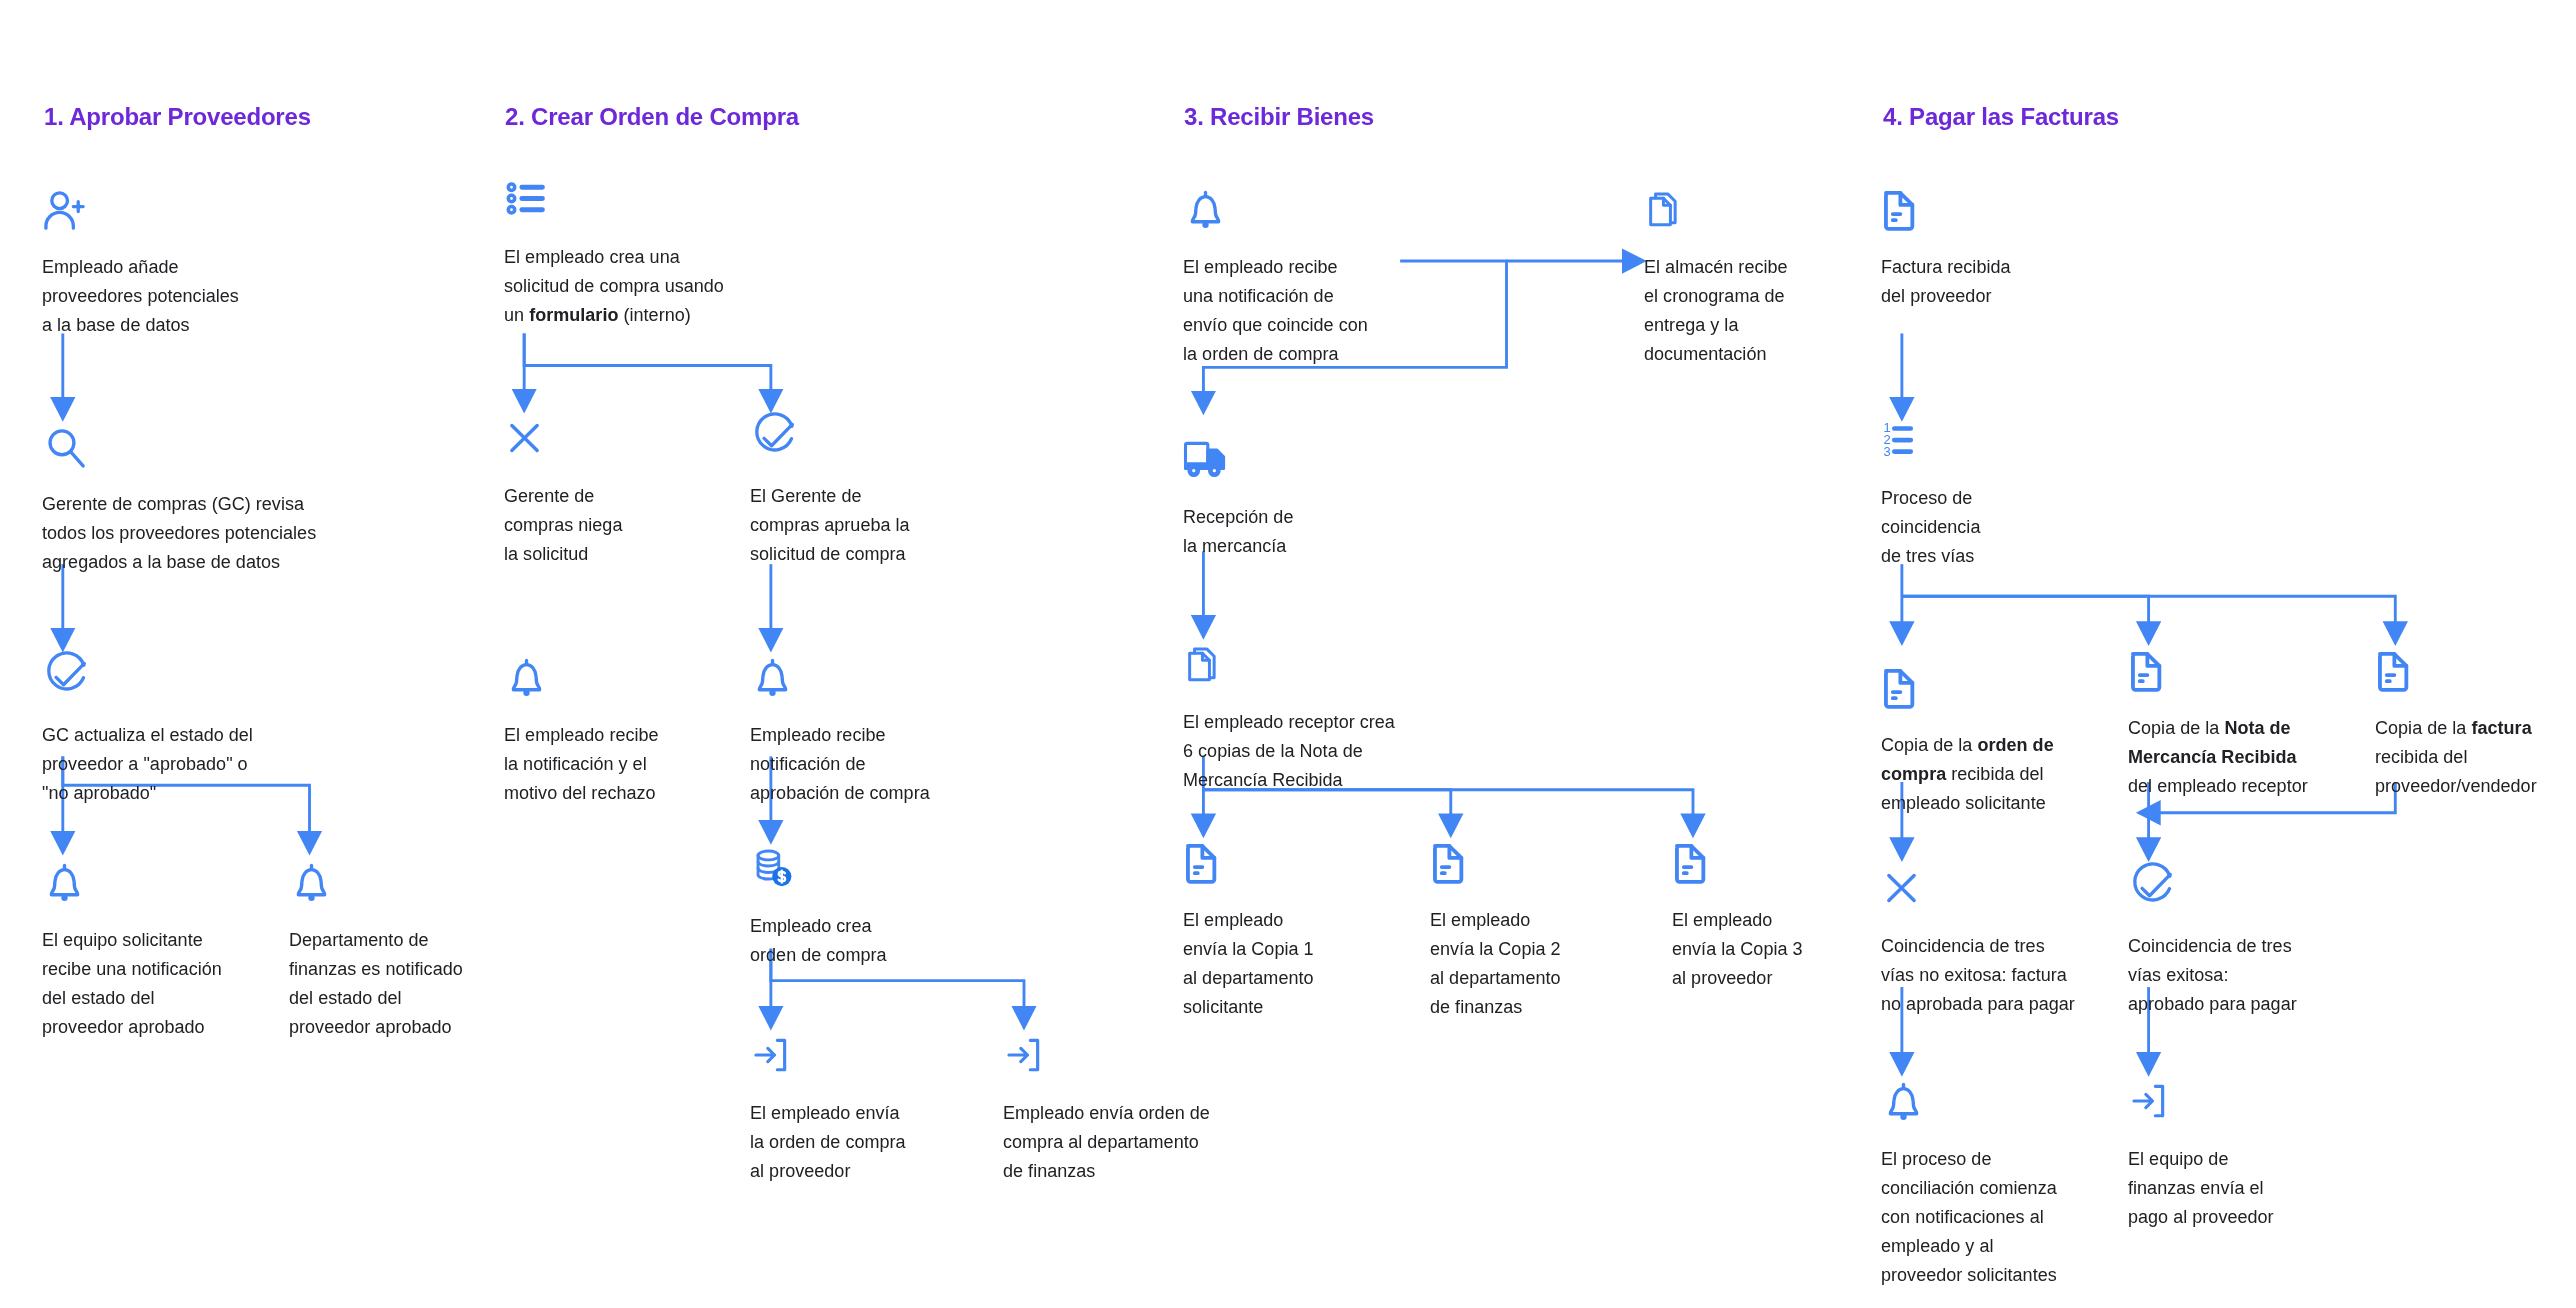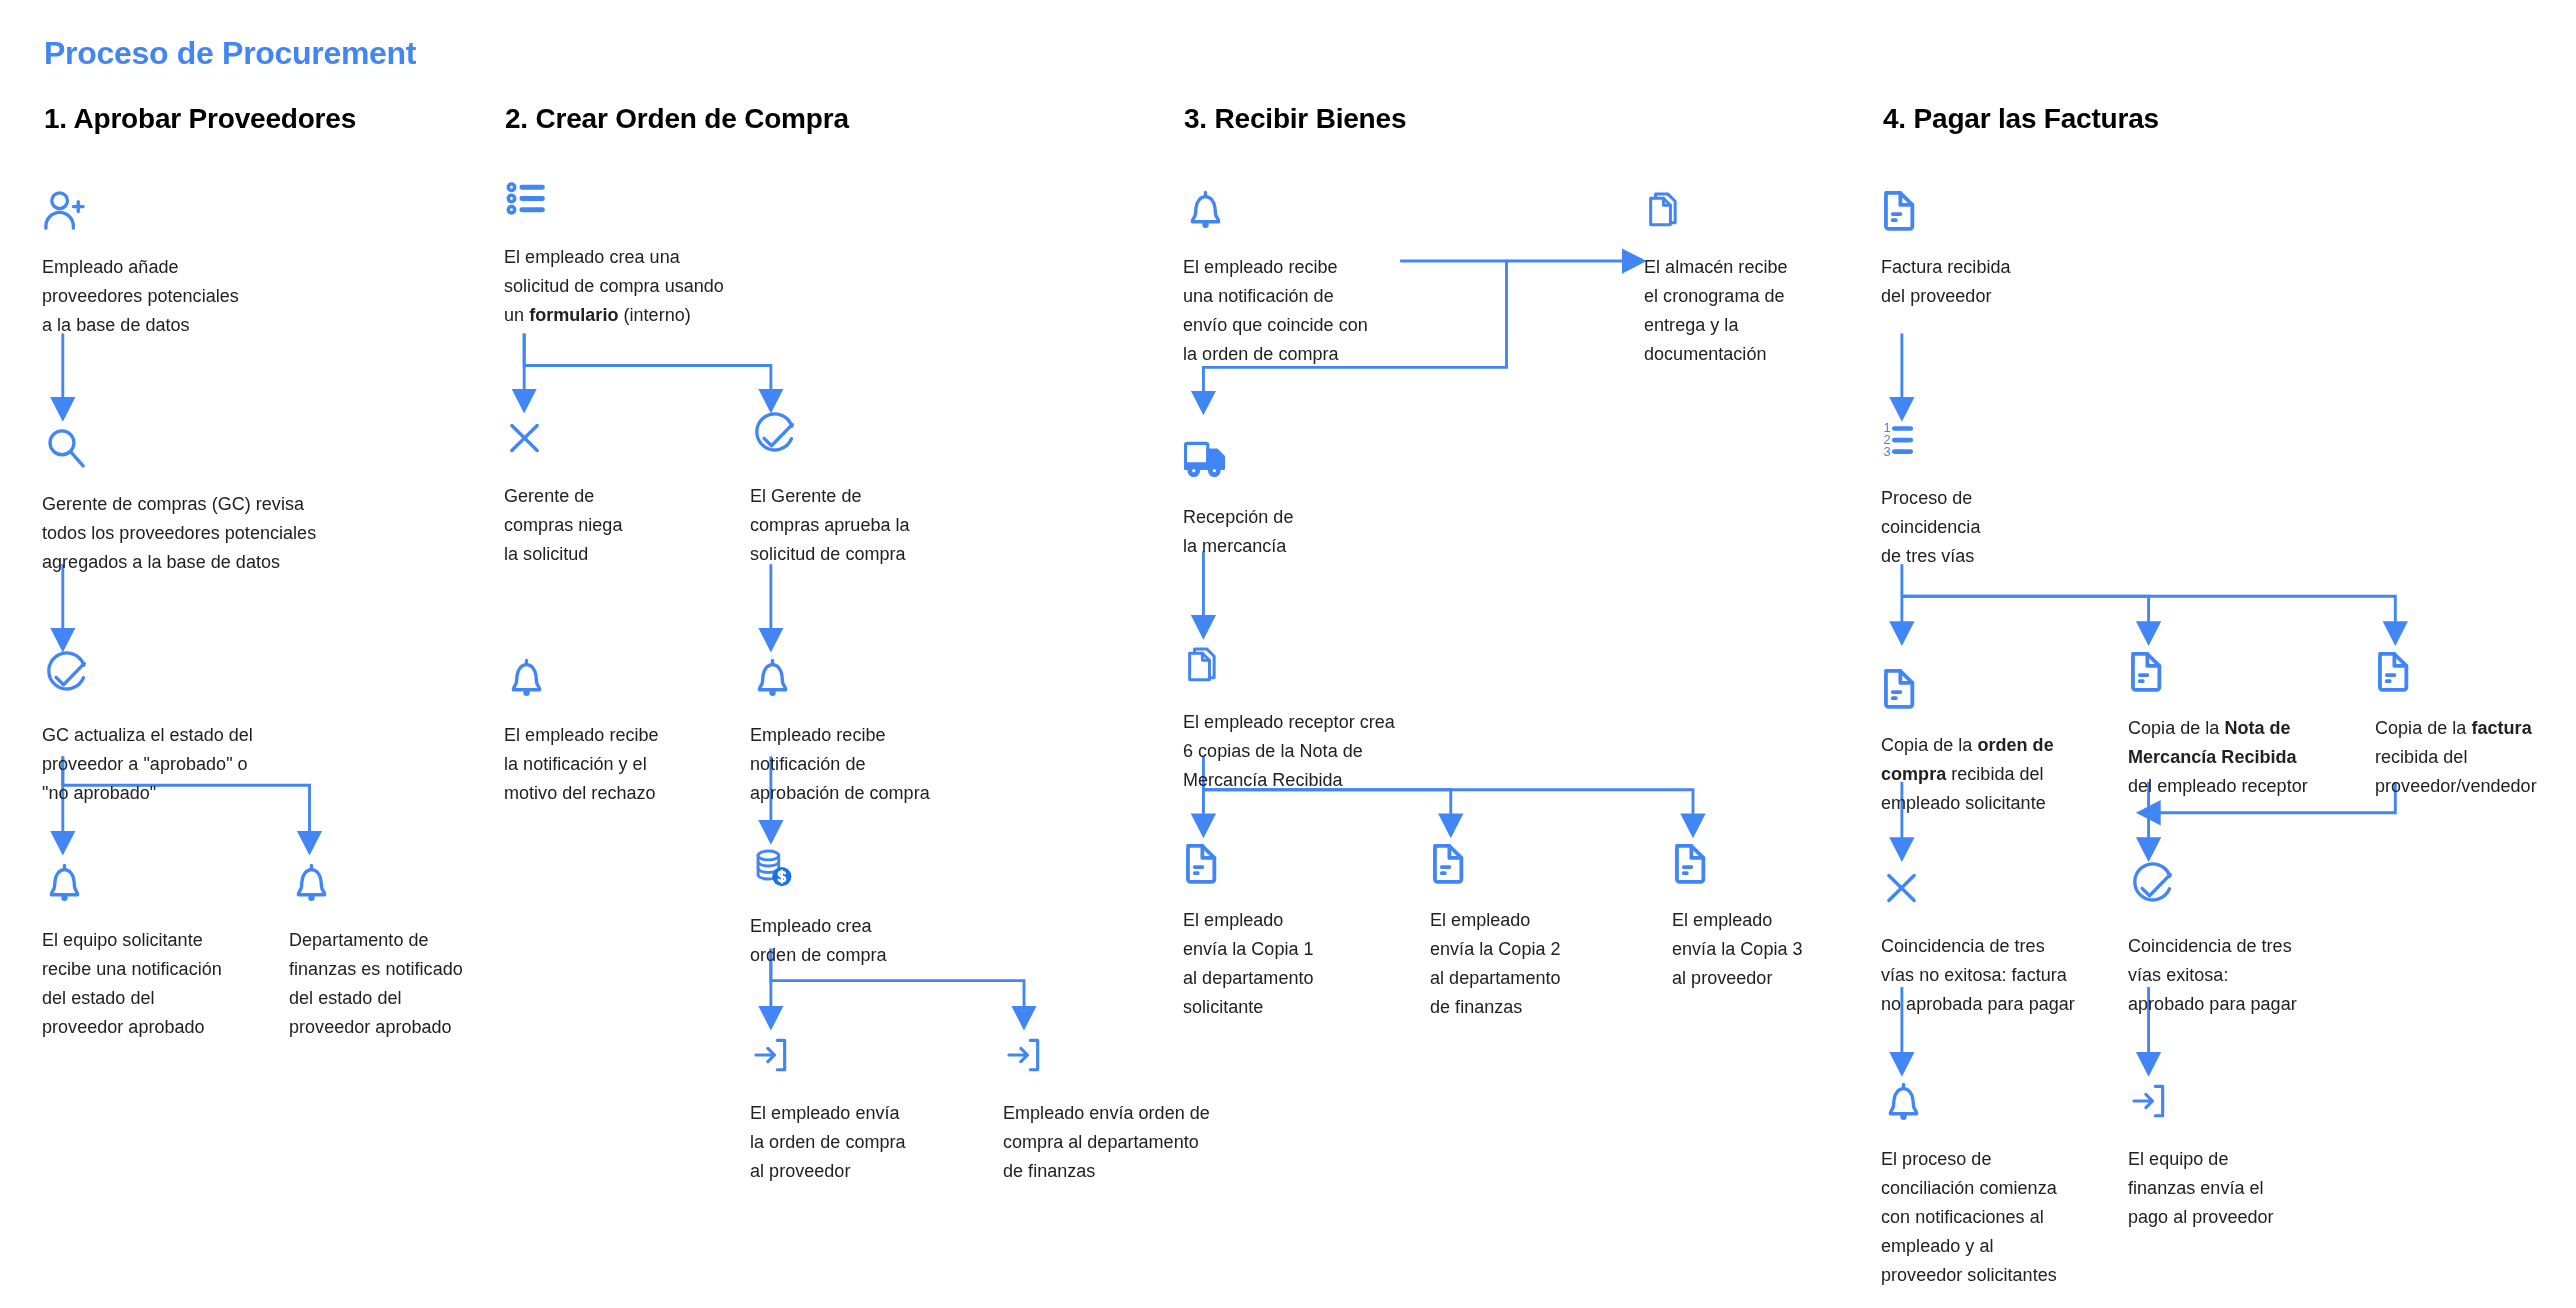--- a/index.html
+++ b/index.html
@@ -9,21 +9,21 @@
     -webkit-font-smoothing:antialiased;
   }
   #stage{position:absolute;left:0;top:0;width:2576px;height:1309px;}
 
   .doc-title{
     position:absolute;left:44px;top:35px;
     font-size:32px;font-weight:bold;color:#4285f4;letter-spacing:-0.3px;
     white-space:nowrap;
   }
   .col-title{
-    position:absolute;font-size:28px;font-weight:bold;color:#000000;
+    position:absolute;font-size:24px;font-weight:bold;color:#6d28d9;
     letter-spacing:-0.2px;white-space:nowrap;
   }
 
   .node{position:absolute;}
   .node .ic{display:block;height:53px;margin-bottom:14px;}
   .node .tx{
     font-size:18px;line-height:29px;color:#202124;
     letter-spacing:0.03px;white-space:pre-line;
   }
   .node .tx b{font-weight:bold;}
@@ -69,21 +69,20 @@
       <path d="M2968,930 L3353,930 L3353,988"></path>
       <path d="M2968,930 L3738,930 L3738,988"></path>
       <path d="M2968,1220 L2968,1268 L2968,1325"></path>
       <path d="M3353,1220 L3353,1268 L3353,1325"></path>
       <path d="M3738,1220 L3738,1268 L3353,1268"></path>
       <path d="M2968,1540 L2968,1660"></path>
       <path d="M3353,1540 L3353,1660"></path>
     </g>
   </svg>
 
-  <div class="doc-title">Proceso de Procurement</div>
 
   <div class="col-title" style="left:44px;top:103px">1. Aprobar Proveedores</div>
   <div class="col-title" style="left:505px;top:103px">2. Crear Orden de Compra</div>
   <div class="col-title" style="left:1184px;top:103px">3. Recibir Bienes</div>
   <div class="col-title" style="left:1883px;top:103px">4. Pagar las Facturas</div>
 
   <div class="node" style="left:42px;top:186px;width:269px">
     <span class="ic">
       <svg class="icon" width="47" height="49" viewBox="0 0 24 24" fill="none" stroke="#4285f4" stroke-width="1.7" stroke-linecap="round" stroke-linejoin="round">
         <circle cx="9" cy="7" r="4"></circle>

